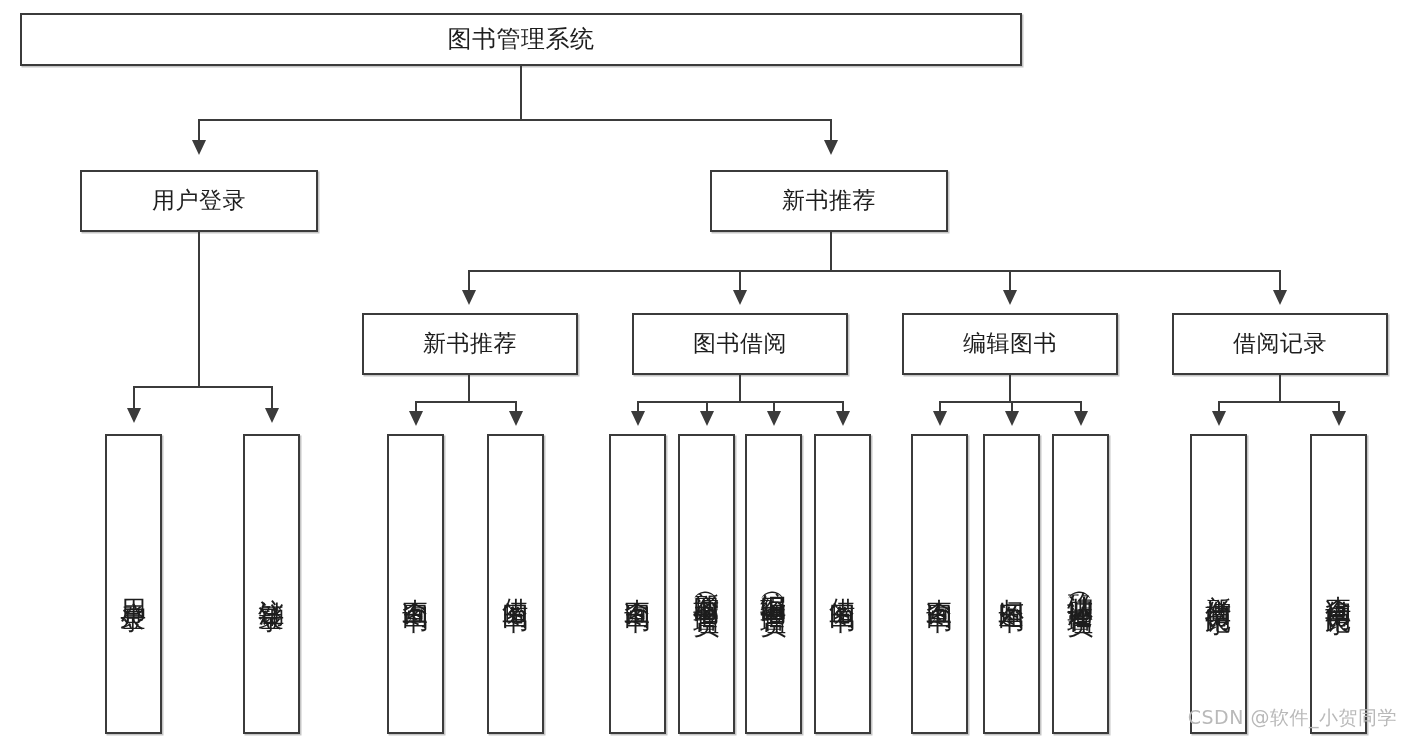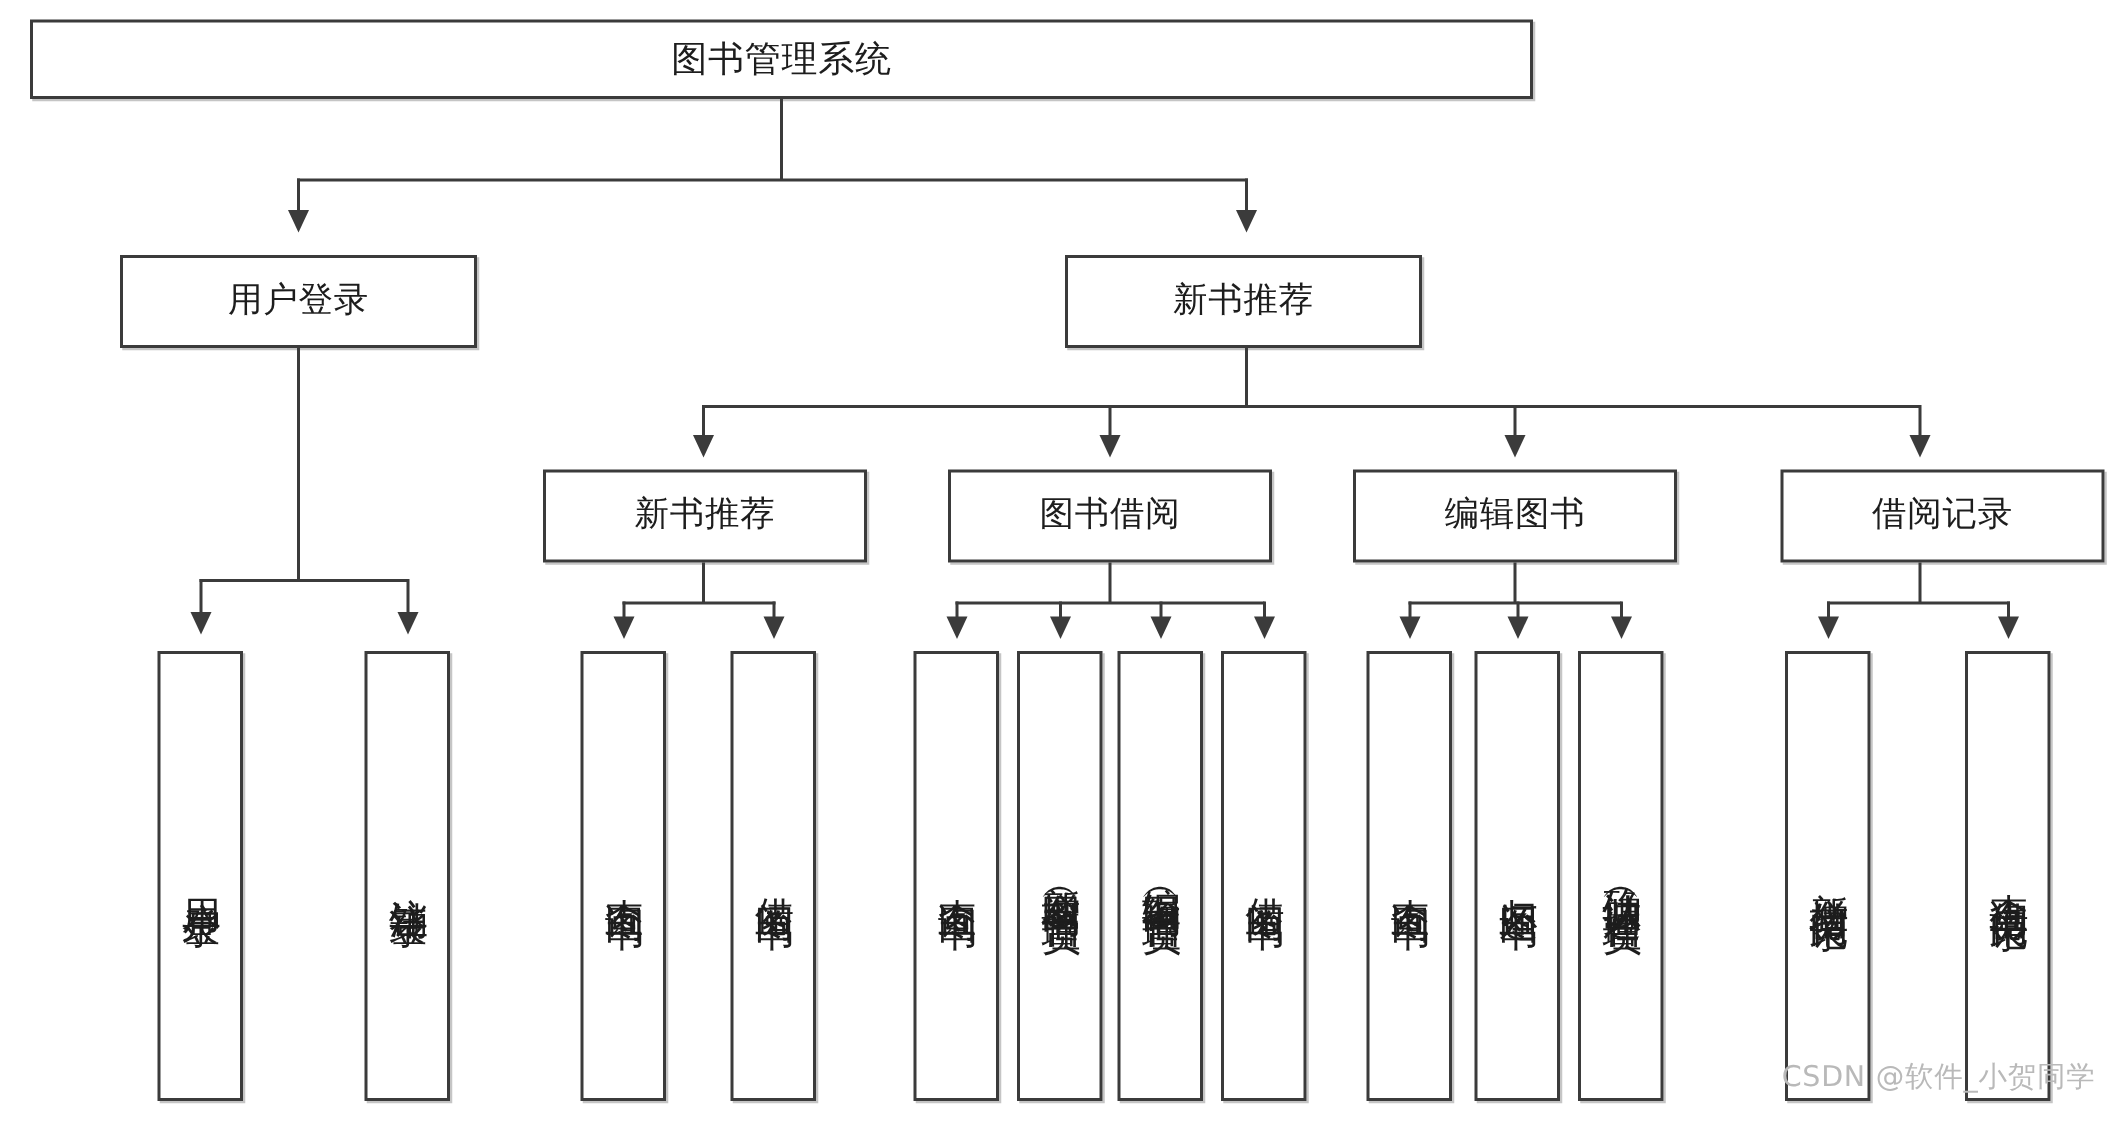--- a/index.html
+++ b/index.html
@@ -116,21 +116,21 @@
 
   <div class="node horiz" style="left:362px;top:313px;width:216px;height:62px;">
     <span class="lbl">新书推荐</span>
   </div>
   <div class="node horiz" style="left:632px;top:313px;width:216px;height:62px;">
     <span class="lbl">图书借阅</span>
   </div>
   <div class="node horiz" style="left:902px;top:313px;width:216px;height:62px;">
     <span class="lbl">编辑图书</span>
   </div>
-  <div class="node horiz" style="left:1172px;top:313px;width:216px;height:62px;margin-left:15px;">
+  <div class="node horiz" style="left:1172px;top:313px;width:216px;height:62px;">
     <span class="lbl">借阅记录</span>
   </div>
 
   <div class="ln v" style="left:468px;top:375px;height:27px;"></div>
   <div class="ln h" style="left:415px;top:401px;width:102px;"></div>
   <div class="ln v" style="left:415px;top:401px;height:12px;"></div>
   <div class="arrow" style="left:409px;top:411px;"></div>
   <div class="ln v" style="left:515px;top:401px;height:12px;"></div>
   <div class="arrow" style="left:509px;top:411px;"></div>
 

